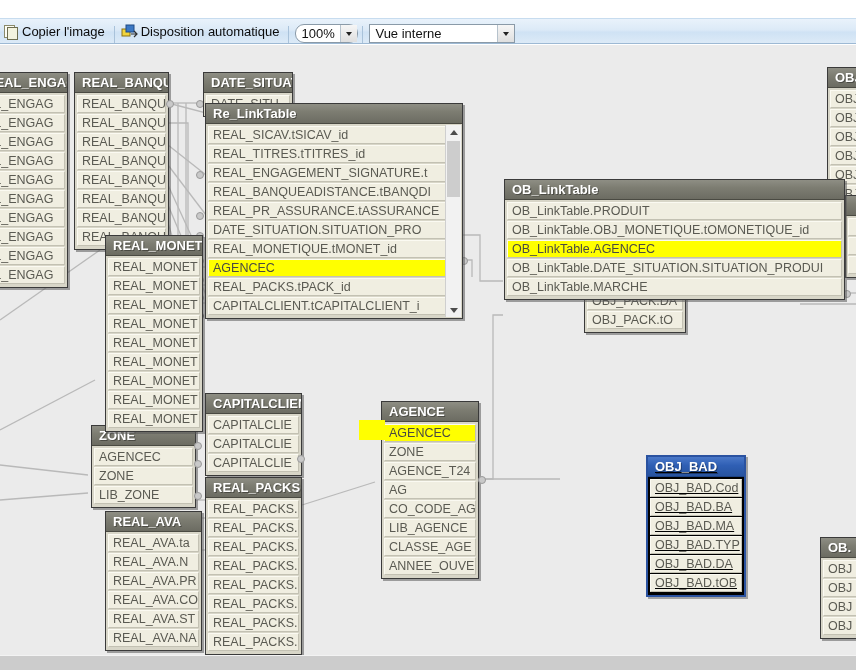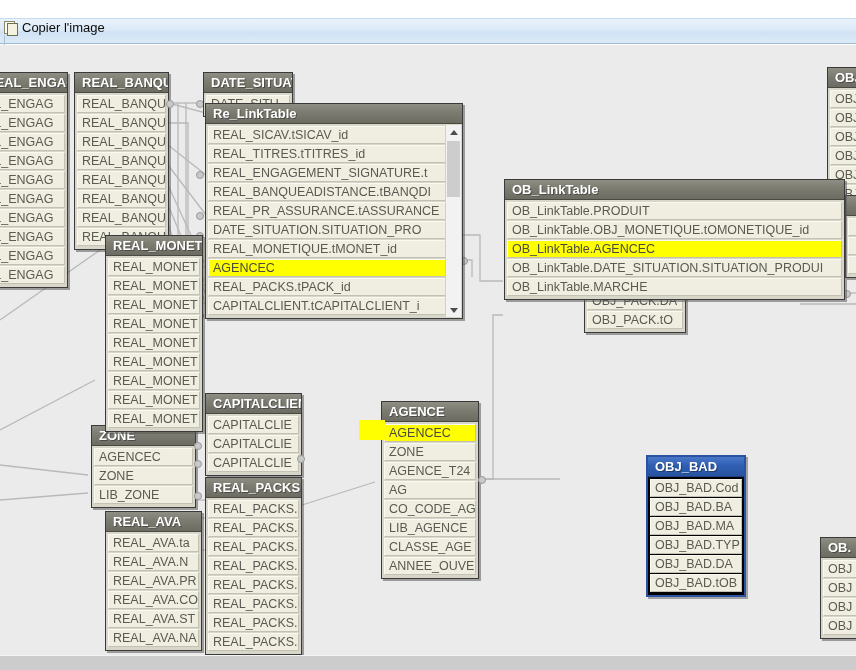--- a/index.html
+++ b/index.html
@@ -18,24 +18,23 @@
 
   
   #toolbar {
     position: absolute;
     left: 0; top: 18px;
     width: 856px; height: 26px;
     background: linear-gradient(to bottom, #e9f2fb 0%, #dceaf7 45%, #cfe2f4 55%, #dceaf7 100%);
     border-top: 1px solid #c7dcef;
     border-bottom: 1px solid #9db9d4;
     display: flex;
-    align-items: flex-start;
+    align-items: flex-end;
     box-sizing: border-box;
     padding-left: 0px;
-    flex-direction: column;
   }
   #toolbar-top-filler {
     position: absolute; left:0; top:0; width:856px; height:18px;
     background:#ffffff;
   }
   .tb-item {
     display: flex; align-items: center;
     height: 24px;
     font-size: 13px;
     color: #0b0b0b;
@@ -460,21 +459,21 @@
       <div class="body">
         <div class="row">REAL_AVA.ta</div>
         <div class="row">REAL_AVA.N</div>
         <div class="row">REAL_AVA.PR</div>
         <div class="row">REAL_AVA.CO</div>
         <div class="row">REAL_AVA.ST</div>
         <div class="row">REAL_AVA.NA</div>
       </div>
     </div>
 
-    <div class="tbl sel" id="t-obj-bad" style="left:646px; top:410px; width:100px; z-index:8;">
+    <div class="tbl sel" id="t-obj-bad" style="left:646px; top:410px; width:100px; z-index:8;text-decoration:underline;">
       <div class="hdr">OBJ_BAD</div>
       <div class="body">
         <div class="row">OBJ_BAD.Cod</div>
         <div class="row">OBJ_BAD.BA</div>
         <div class="row">OBJ_BAD.MA</div>
         <div class="row">OBJ_BAD.TYP</div>
         <div class="row">OBJ_BAD.DA</div>
         <div class="row">OBJ_BAD.tOB</div>
       </div>
     </div>

